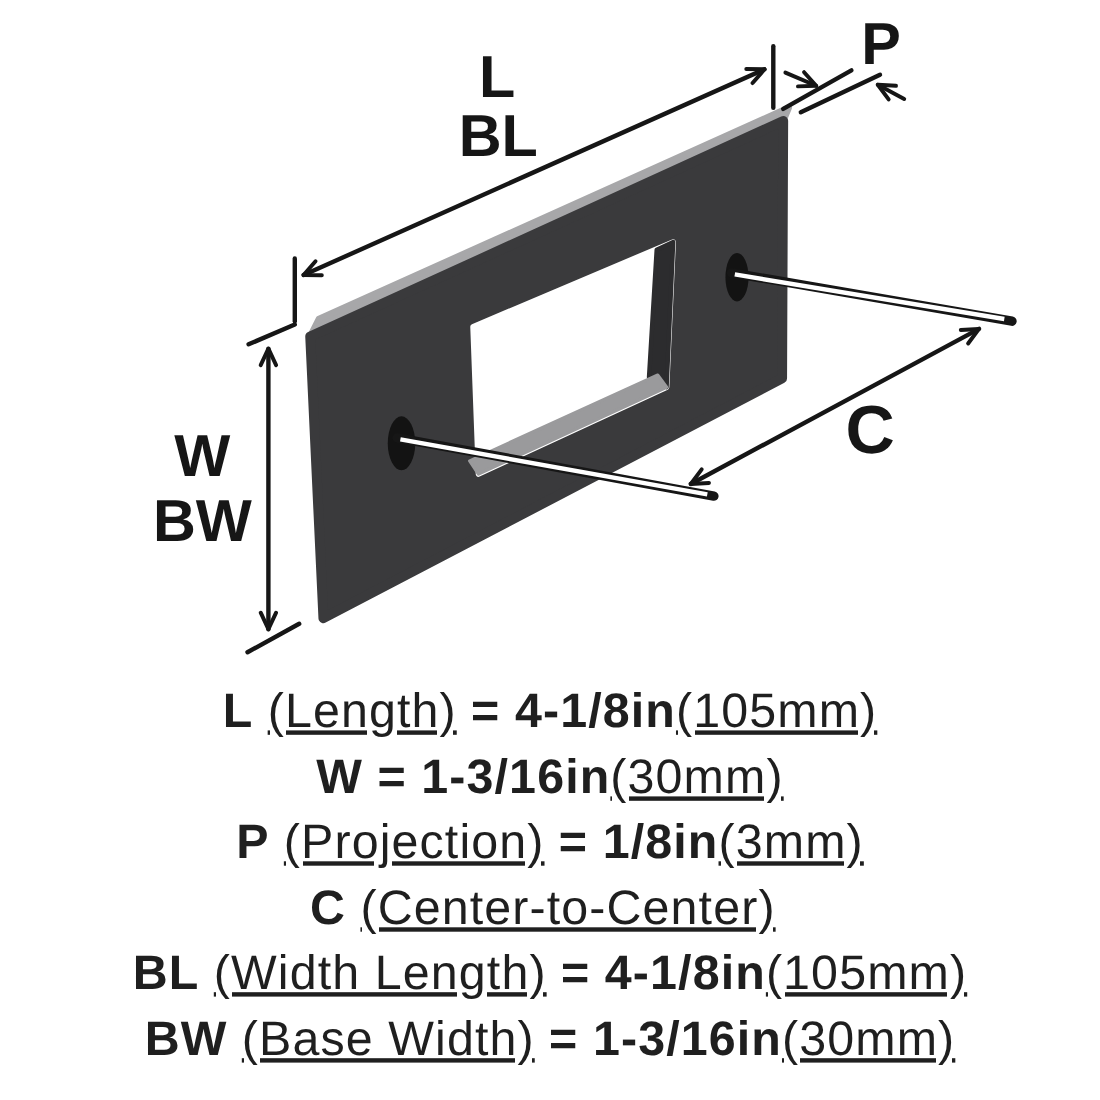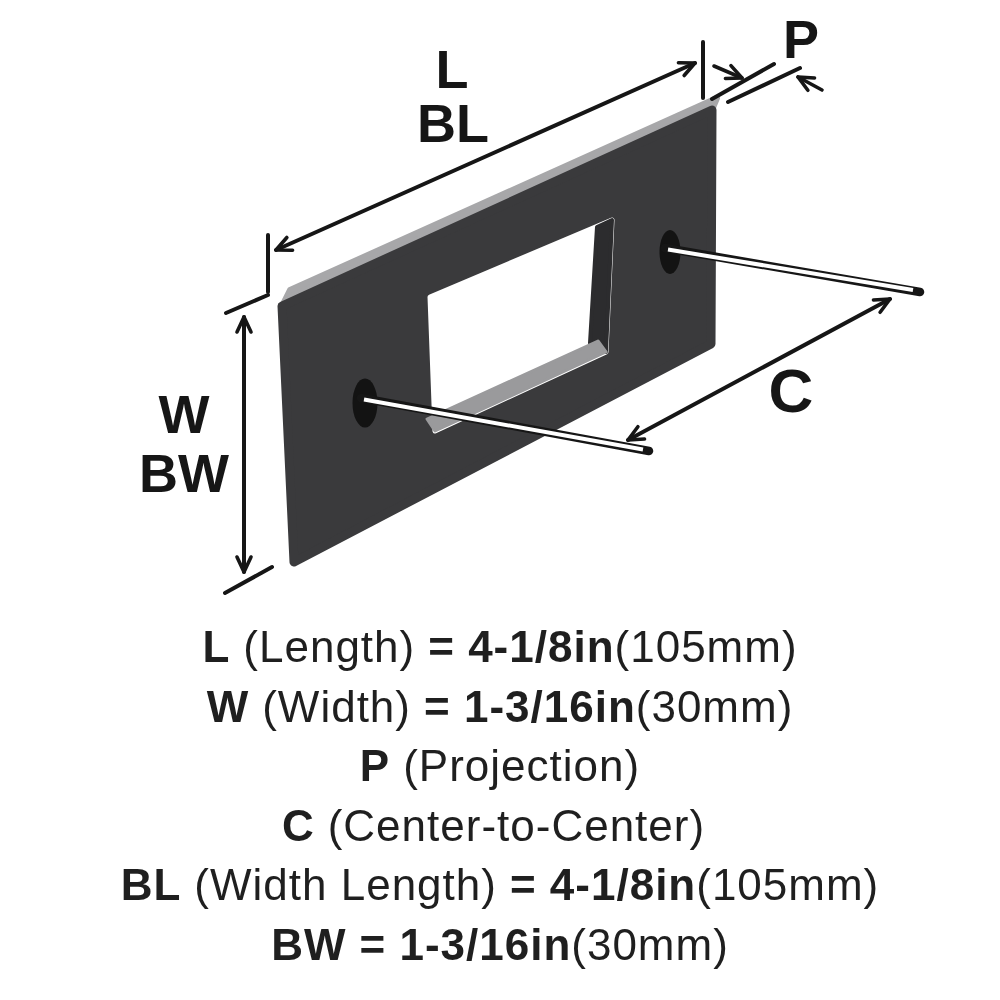--- a/index.html
+++ b/index.html
@@ -44,20 +44,21 @@
     font-size: 44px;
     letter-spacing: 1px;
     color: #1f1f1f;
     white-space: nowrap;
   }
   .spec-code, .spec-value {
     font-weight: 700;
   }
   .spec-name, .spec-metric {
     font-weight: 400;
+    text-decoration: underline;
   }
   .spec-valgroup {
     display: inline-flex;
     align-items: flex-end;
   }
 </style>
 </head>
 <body>
 
 <div class="canvas">
@@ -122,46 +123,50 @@
     <div class="spec-line">
       <span class="spec-code">L</span>
       <span class="spec-name">(Length)</span>
       <span class="spec-valgroup">
         <span class="spec-value">= 4-1/8in</span>
         <span class="spec-metric">(105mm)</span>
       </span>
     </div>
     <div class="spec-line">
       <span class="spec-code">W</span>
-      <span class="spec-name">(Width)</span>
       <span class="spec-valgroup">
         <span class="spec-value">= 1-3/16in</span>
         <span class="spec-metric">(30mm)</span>
       </span>
     </div>
     <div class="spec-line">
       <span class="spec-code">P</span>
       <span class="spec-name">(Projection)</span>
+      <span class="spec-valgroup">
+        <span class="spec-value">= 1/8in</span>
+        <span class="spec-metric">(3mm)</span>
+      </span>
     </div>
     <div class="spec-line">
       <span class="spec-code">C</span>
       <span class="spec-name">(Center-to-Center)</span>
       <span class="spec-valgroup">
       </span>
     </div>
     <div class="spec-line">
       <span class="spec-code">BL</span>
       <span class="spec-name">(Width Length)</span>
       <span class="spec-valgroup">
         <span class="spec-value">= 4-1/8in</span>
         <span class="spec-metric">(105mm)</span>
       </span>
     </div>
     <div class="spec-line">
       <span class="spec-code">BW</span>
+      <span class="spec-name">(Base Width)</span>
       <span class="spec-valgroup">
         <span class="spec-value">= 1-3/16in</span>
         <span class="spec-metric">(30mm)</span>
       </span>
     </div>
   </div>
 
 </div>
 
 </body></html>

